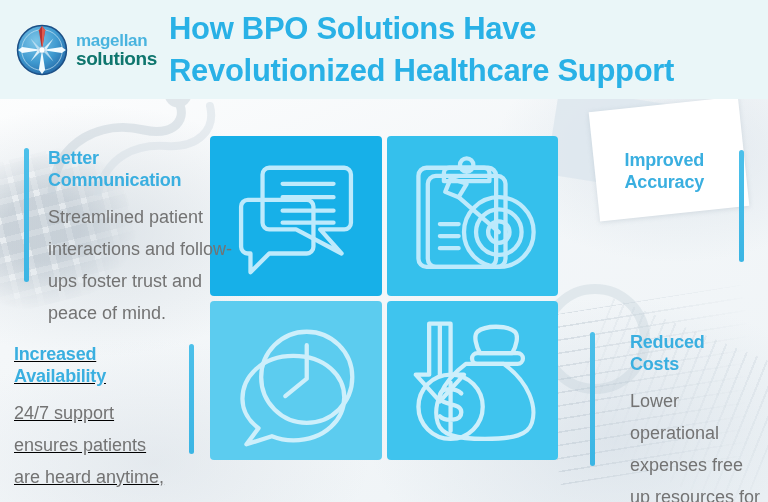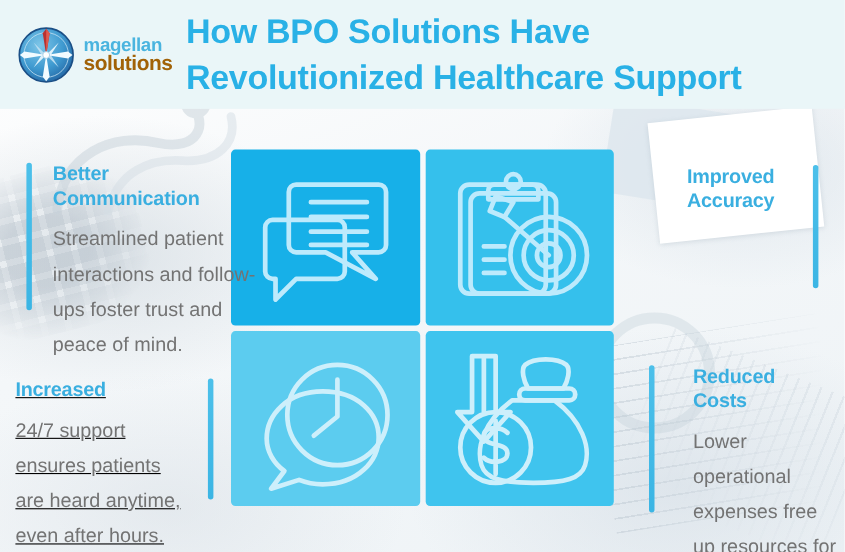--- a/index.html
+++ b/index.html
@@ -55,21 +55,21 @@
   
   #header {
     position:absolute; left:0; top:0; width:768px; height:99px;
     background:#eaf6f8;
     display:flex; align-items:center; z-index:5;
   }
   #logo-block { display:flex; align-items:center; margin-left:16px; width:145px; flex:none; }
   #logo-mark { width:52px; height:52px; flex:none; }
   #logo-words { margin-left:8px; line-height:1.0; }
   #logo-words .w1 { font-size:17px; color:#4ab4df; font-weight:700; letter-spacing:-.3px; }
-  #logo-words .w2 { font-size:19px; color:#a16207; font-weight:700; letter-spacing:-.4px; }
+  #logo-words .w2 { font-size:19px; color:#0f766e; font-weight:700; letter-spacing:-.4px; }
   #headline {
     margin-left:8px; color:#29b1e6; font-weight:700;
     font-size:31px; line-height:1.33; letter-spacing:-.3px;
   }
 
   
   #tiles {
     position:absolute; left:210px; top:136px;
     width:348px; height:324px;
     display:grid; grid-template-columns:1fr 1fr; grid-template-rows:1fr 1fr;
@@ -227,20 +227,21 @@
       <span>Accuracy</span>
     </div>
   </div>
 </div>
 
 <div class="block" id="blk-availability">
   <div class="bar"></div>
   <div class="txt">
     <div class="b-title">
       <span>Increased</span><br>
+      <span>Availability</span>
     </div>
     <div class="b-body">24/7 support ensures patients are heard anytime, even after hours.</div>
   </div>
 </div>
 
 <div class="block" id="blk-costs">
   <div class="bar"></div>
   <div class="txt">
     <div class="b-title">
       <span>Reduced</span><br>

